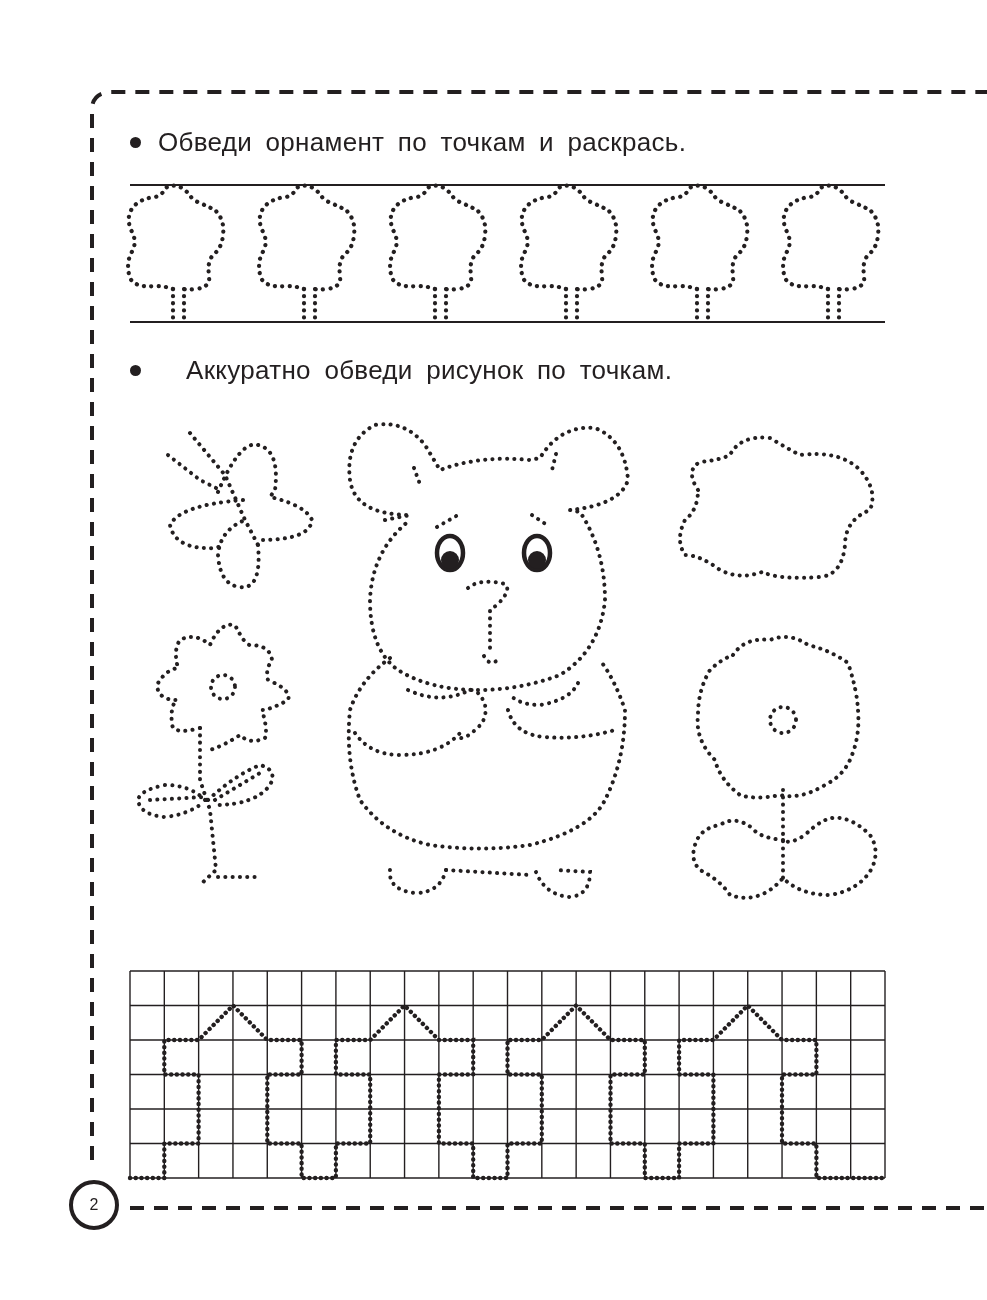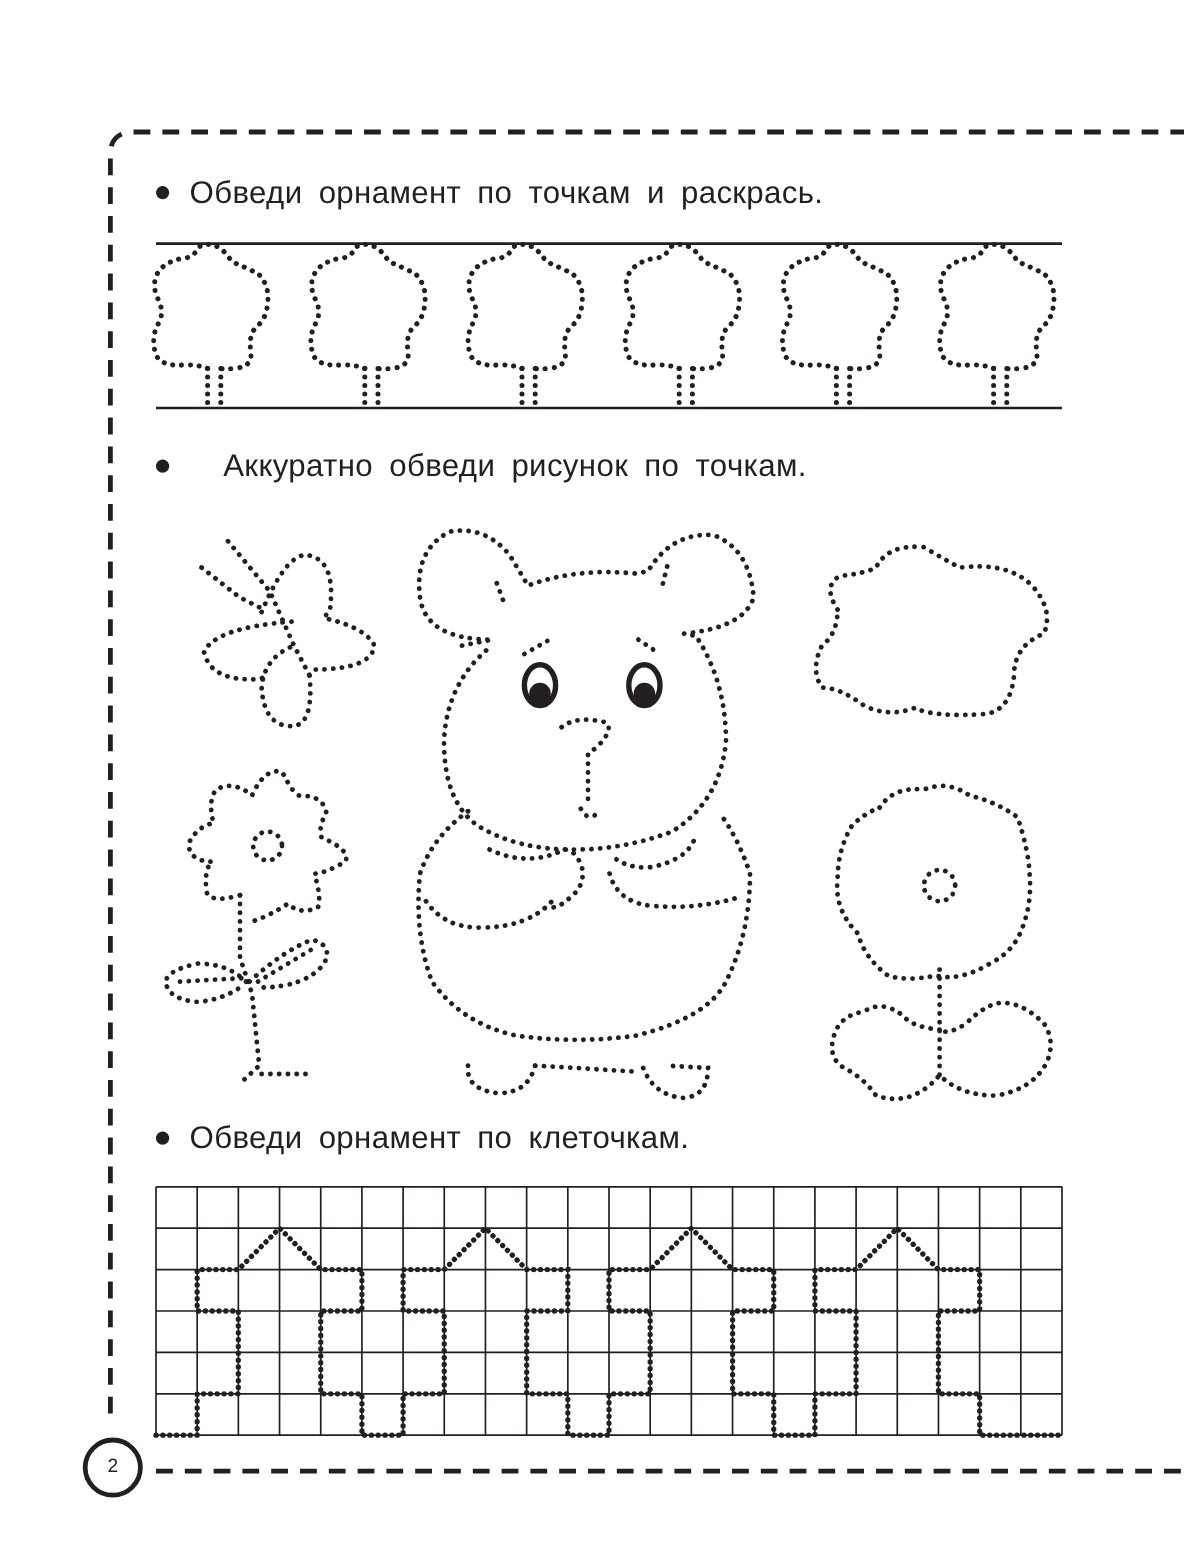--- a/index.html
+++ b/index.html
@@ -1,18 +1,18 @@
 <!DOCTYPE html>
 <html><head>
 <meta charset="utf-8">
 <style>
   html, body { margin:0; padding:0; background:#ffffff; }
   body { width:987px; height:1300px; position:relative; overflow:hidden;
          font-family:"Liberation Sans", sans-serif; color:#231f20; }
-  .frame { position:absolute; left:0; top:18px; width:987px; height:1076px; }
+  .frame { position:absolute; left:0; top:0; width:987px; height:1076px; }
   .instr { position:absolute; left:130px; display:flex; align-items:center;
            font-size:26px; letter-spacing:0.3px; word-spacing:6px; color:#231f20; }
   .instr .bullet { width:11px; height:11px; border-radius:50%; background:#231f20;
                    margin-right:17px; flex:none; }
   .page-num { position:absolute; left:69px; top:1180px; width:50px; height:50px;
               border:4px solid #231f20; border-radius:50%; box-sizing:border-box;
               display:flex; align-items:center; justify-content:center;
               font-size:16px; background:#fff; }
   svg { position:absolute; left:0; top:0; }
 </style>
@@ -106,24 +106,20 @@
     </g>
 
     <g>
       <ellipse cx="450" cy="553" rx="13" ry="17" fill="none" stroke="#231f20" stroke-width="4.5"></ellipse>
       <ellipse cx="450" cy="560" rx="9" ry="9" fill="#231f20"></ellipse>
       <ellipse cx="537" cy="553" rx="13" ry="17" fill="none" stroke="#231f20" stroke-width="4.5"></ellipse>
       <ellipse cx="537" cy="560" rx="9" ry="9" fill="#231f20"></ellipse>
     </g>
   </svg>
 
-  <div class="instr" style="top:915px;">
-    <span class="bullet"></span>
-    <span>Обведи орнамент по клеточкам.</span>
-  </div>
 
   <svg width="987" height="1300" id="gridsvg">
     <g id="gridlines" stroke="#231f20" stroke-width="1.4">
         <line x1="130" x2="130" y1="971" y2="1178"></line>
         <line x1="164.3181818181818" x2="164.3181818181818" y1="971" y2="1178"></line>
         <line x1="198.63636363636363" x2="198.63636363636363" y1="971" y2="1178"></line>
         <line x1="232.95454545454547" x2="232.95454545454547" y1="971" y2="1178"></line>
         <line x1="267.27272727272725" x2="267.27272727272725" y1="971" y2="1178"></line>
         <line x1="301.5909090909091" x2="301.5909090909091" y1="971" y2="1178"></line>
         <line x1="335.90909090909093" x2="335.90909090909093" y1="971" y2="1178"></line>

